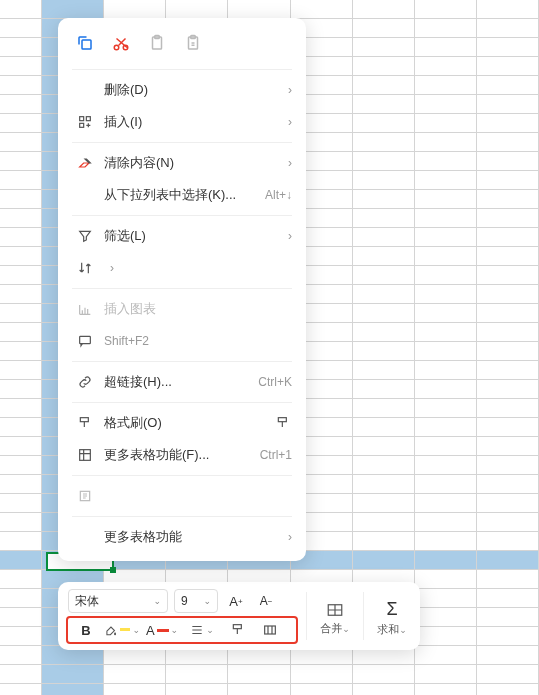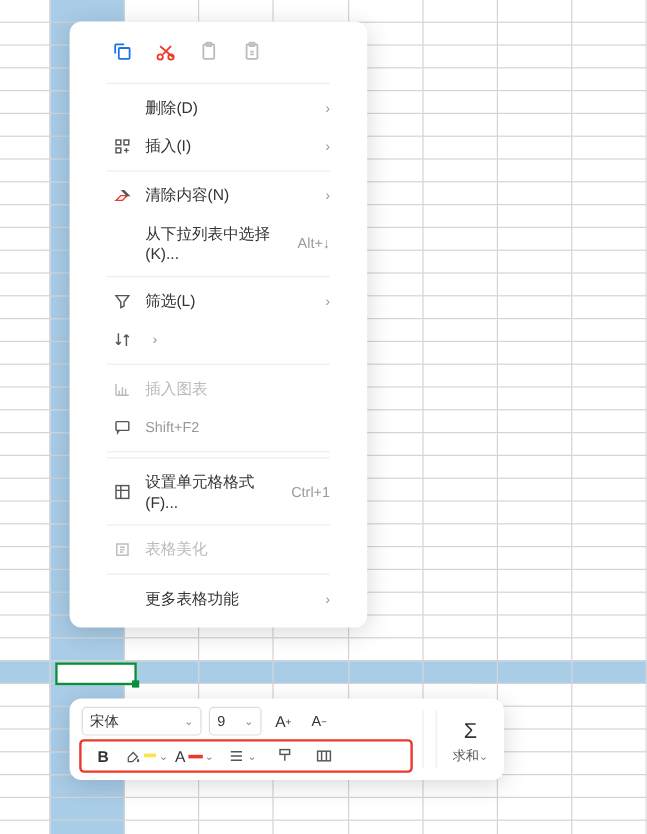--- a/index.html
+++ b/index.html
@@ -8,21 +8,21 @@
 
 .grid { position: absolute; inset: 0; }
 .row { display: flex; height: 19px; }
 .cell { width: 68px; height: 19px; border-right: 1px solid #d4d4d4; border-bottom: 1px solid #d4d4d4; }
 .cell.sel { background: #a9cce7; }
 .row.sel .cell { background: #a9cce7; }
 .active-box { position: absolute; left: 46px; top: 552px; width: 68px; height: 19px; border: 2px solid #0a8f3d; background: #fff; z-index: 5; }
 .active-handle { position: absolute; left: 110px; top: 567px; width: 6px; height: 6px; background: #0a8f3d; z-index: 6; }
 
 
-.menu { position: absolute; left: 58px; top: 18px; width: 248px; background: #fff; border-radius: 10px; box-shadow: 0 4px 20px rgba(0,0,0,.15); z-index: 10; padding: 8px 17px; }
+.menu { position: absolute; left: 58px; top: 18px; width: 248px; background: #fff; border-radius: 10px; box-shadow: 0 4px 20px rgba(0,0,0,.15); z-index: 10; padding: 8px 0; }
 .menu-icons { display: flex; gap: 18px; padding: 8px 16px 10px 18px; }
 .menu-icons svg { width: 18px; height: 18px; }
 .menu hr { border: none; border-top: 1px solid #eee; margin: 4px 14px; }
 .menu-item { display: flex; align-items: center; padding: 7px 14px 7px 18px; cursor: pointer; gap: 10px; }
 .menu-item .ic { width: 18px; height: 18px; display: flex; align-items: center; justify-content: center; flex-shrink: 0; color: #555; }
 .menu-item .lbl { flex: 1; }
 .menu-item .kb { color: #999; font-size: 12px; }
 .menu-item .chev { color: #999; font-size: 12px; margin-left: 6px; }
 .menu-item.disabled { color: #bbb; }
 .menu-item.disabled .ic { color: #bbb; }
@@ -544,40 +544,63 @@
   <div class="menu-item">
     <span class="ic">
         <svg viewBox="0 0 24 24" width="16" height="16" fill="none" stroke="currentColor" stroke-width="1.8">
           <rect x="4" y="5" width="16" height="11" rx="1"></rect>
           <path d="M8 16l-2 3v-3"></path>
         </svg>
       </span>
     <span class="kb">Shift+F2</span>
   </div>
   <hr>
-  <hr>
+  <div class="menu-item">
+    <span class="ic">
+        <svg viewBox="0 0 24 24" width="16" height="16" fill="none" stroke="currentColor" stroke-width="1.8">
+          <path d="M10 14a4 4 0 005.6 0l3-3a4 4 0 00-5.6-5.6l-1 1M14 10a4 4 0 00-5.6 0l-3 3a4 4 0 005.6 5.6l1-1"></path>
+        </svg>
+      </span>
+    <span class="lbl">超链接(H)...</span>
+    <span class="kb">Ctrl+K</span>
+  </div>
+  <hr>
+  <div class="menu-item">
+    <span class="ic">
+        <svg viewBox="0 0 24 24" width="16" height="16" fill="none" stroke="currentColor" stroke-width="1.8">
+          <rect x="5" y="4" width="12" height="6"></rect>
+          <path d="M11 10v8"></path>
+        </svg>
+      </span>
+    <span class="lbl">格式刷(O)</span>
+    <span class="ic">
+        <svg viewBox="0 0 24 24" width="16" height="16" fill="none" stroke="currentColor" stroke-width="1.8">
+          <rect x="5" y="4" width="12" height="6"></rect>
+          <path d="M11 10v8"></path>
+        </svg>
+      </span>
+  </div>
   <div class="menu-item">
     <span class="ic">
         <svg viewBox="0 0 24 24" width="16" height="16" fill="none" stroke="currentColor" stroke-width="1.8">
           <rect x="4" y="4" width="16" height="16"></rect>
           <path d="M4 10h16M10 4v16"></path>
         </svg>
       </span>
-    <span class="lbl">设置单元格格式(F)...</span>
+    <span class="lbl">更多表格功能(F)...</span>
     <span class="kb">Ctrl+1</span>
   </div>
   <hr>
   <div class="menu-item disabled">
     <span class="ic">
         <svg viewBox="0 0 24 24" width="16" height="16" fill="none" stroke="currentColor" stroke-width="1.8">
           <rect x="5" y="5" width="14" height="14"></rect>
           <path d="M9 9h6M9 12h6M9 15h4"></path>
         </svg>
       </span>
-    <span class="lbl">表格美化</span>
   </div>
   <hr>
   <div class="menu-item">
     <span class="ic"></span>
       <span class="lbl">更多表格功能</span>
       <span class="chev">›</span>
   </div>
 </div>
 
 <div class="toolbar">
@@ -623,18 +646,25 @@
       </div>
       <div class="tbtn">
         <svg width="16" height="16" viewBox="0 0 24 24" fill="none" stroke="#555" stroke-width="1.8">
             <rect x="4" y="6" width="16" height="12"></rect>
             <path d="M9 6v12M15 6v12"></path>
           </svg>
       </div>
     </div>
   </div>
   <div class="divider-v"></div>
+  <div class="sideblock">
+    <svg width="20" height="18" viewBox="0 0 24 24" fill="none" stroke="#555" stroke-width="1.6">
+        <rect x="3" y="5" width="18" height="14"></rect>
+        <path d="M3 12h18M12 5v14"></path>
+      </svg>
+    <span class="lbl"><span>合并</span><span class="caret">⌄</span></span>
+  </div>
   <div class="divider-v"></div>
   <div class="sideblock">
     <span style="font-size:18px;">Σ</span>
     <span class="lbl"><span>求和</span><span class="caret">⌄</span></span>
   </div>
 </div>
 
 </body></html>

